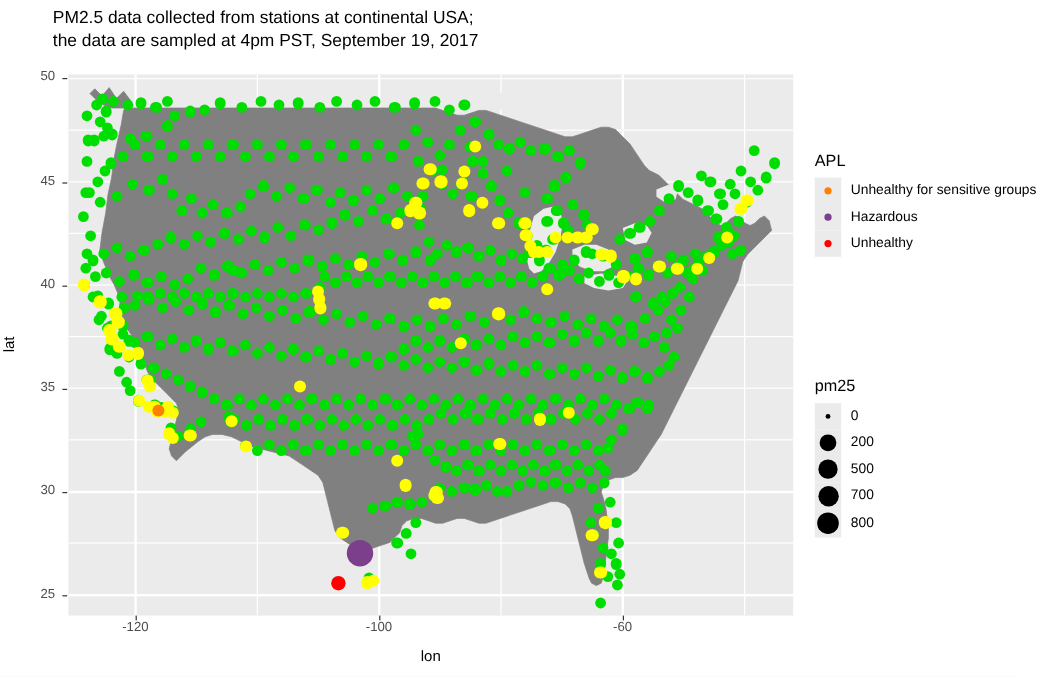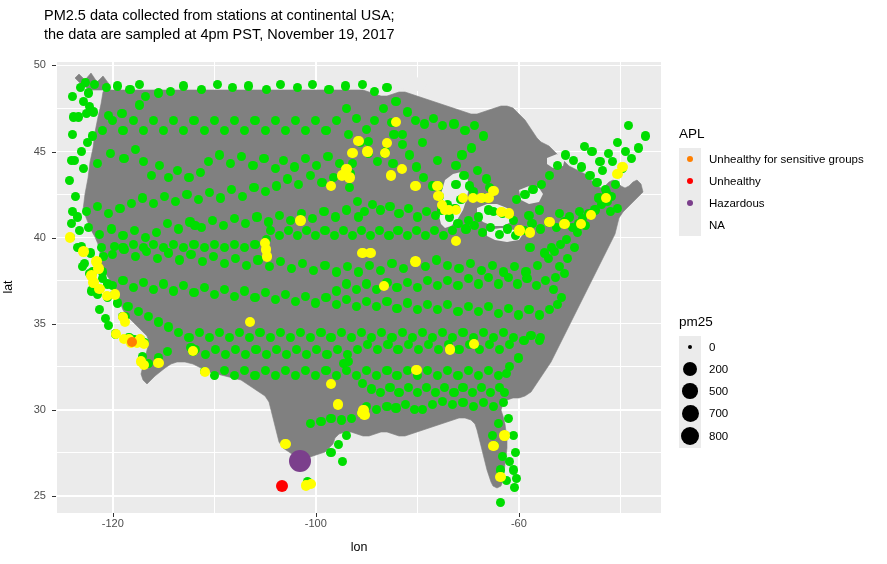--- a/index.html
+++ b/index.html
@@ -63,21 +63,21 @@
   }
   .leg-dot{border-radius:50%;}
   .leg-text{font-size:11.5px;color:#000;margin-left:8px;white-space:nowrap;}
 </style>
 </head>
 <body>
 
 <div id="root">
 
   <div id="title">PM2.5 data collected from stations at continental USA;
- the data are sampled at 4pm PST, November 19, 2017</div>
+ the data are sampled at 4pm PST, September 19, 2017</div>
 
   <div id="panel">
     <div id="gridlayer">
         <div class="gridline grid-major-h" style="top: 432.986px;"></div>
         <div class="gridline grid-major-h" style="top: 346.918px;"></div>
         <div class="gridline grid-major-h" style="top: 260.849px;"></div>
         <div class="gridline grid-major-h" style="top: 174.78px;"></div>
         <div class="gridline grid-major-h" style="top: 88.7115px;"></div>
         <div class="gridline grid-major-h" style="top: 2.64275px;"></div>
         <div class="gridline grid-minor-h" style="top: 390.302px;"></div>
@@ -891,33 +891,29 @@
     <div class="leg-title">APL</div>
     <div id="apl-rows">
         <div class="leg-row">
           <div class="leg-key">
             <div class="leg-dot" style="width: 6px; height: 6px; background: rgb(255, 127, 0);"></div>
           </div>
           <div class="leg-text">Unhealthy for sensitive groups</div>
         </div>
         <div class="leg-row">
           <div class="leg-key">
-            <div class="leg-dot" style="width: 6px; height: 6px; background: rgb(255, 0, 0);"></div>
-          </div>
-          <div class="leg-text">Unhealthy</div>
-        </div>
-        <div class="leg-row">
-          <div class="leg-key">
             <div class="leg-dot" style="width: 6px; height: 6px; background: rgb(123, 63, 140);"></div>
           </div>
           <div class="leg-text">Hazardous</div>
         </div>
         <div class="leg-row">
-          <div class="leg-key"></div>
-          <div class="leg-text">NA</div>
+          <div class="leg-key">
+            <div class="leg-dot" style="width: 6px; height: 6px; background: rgb(255, 0, 0);"></div>
+          </div>
+          <div class="leg-text">Unhealthy</div>
         </div>
       </div>
   </div>
 
   <div id="legend-size">
     <div class="leg-title">pm25</div>
     <div id="size-rows">
         <div class="leg-row" style="height: 22px;">
           <div class="leg-key" style="height: 22px;">
             <div class="leg-dot" style="width: 4px; height: 4px; background: rgb(0, 0, 0);"></div>

